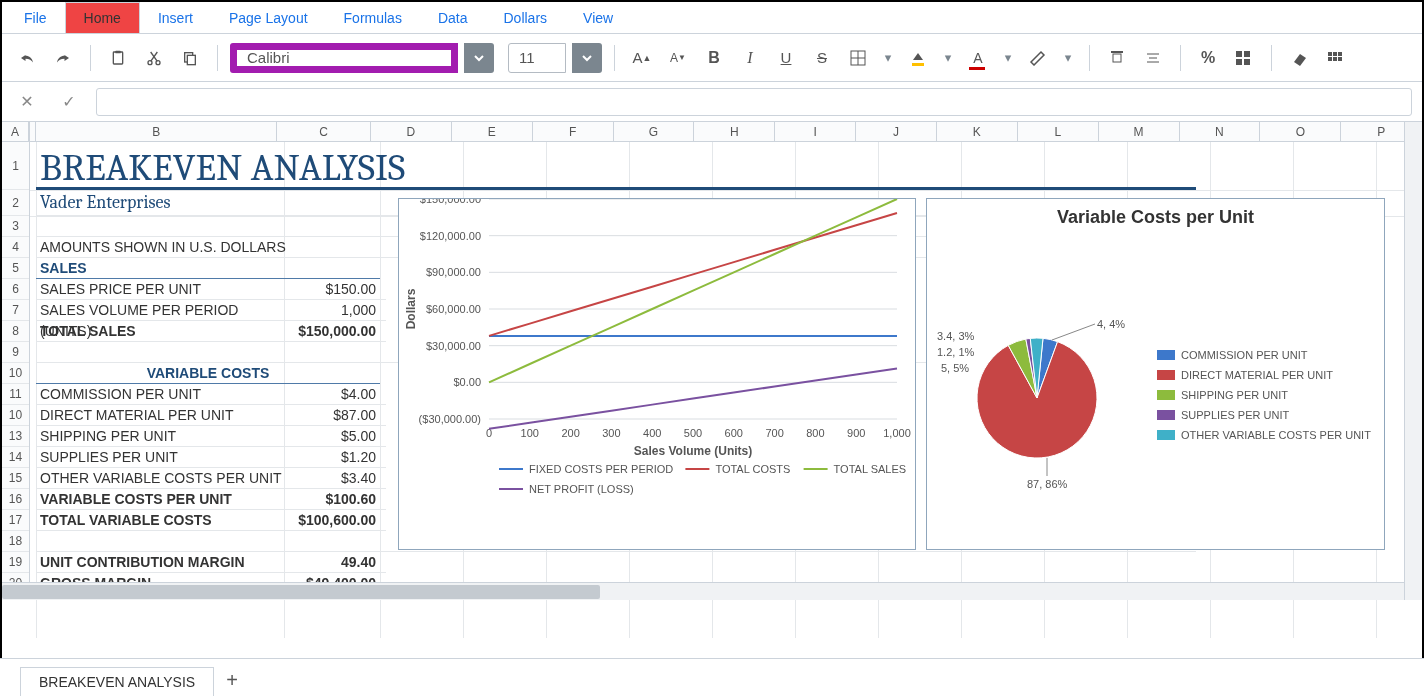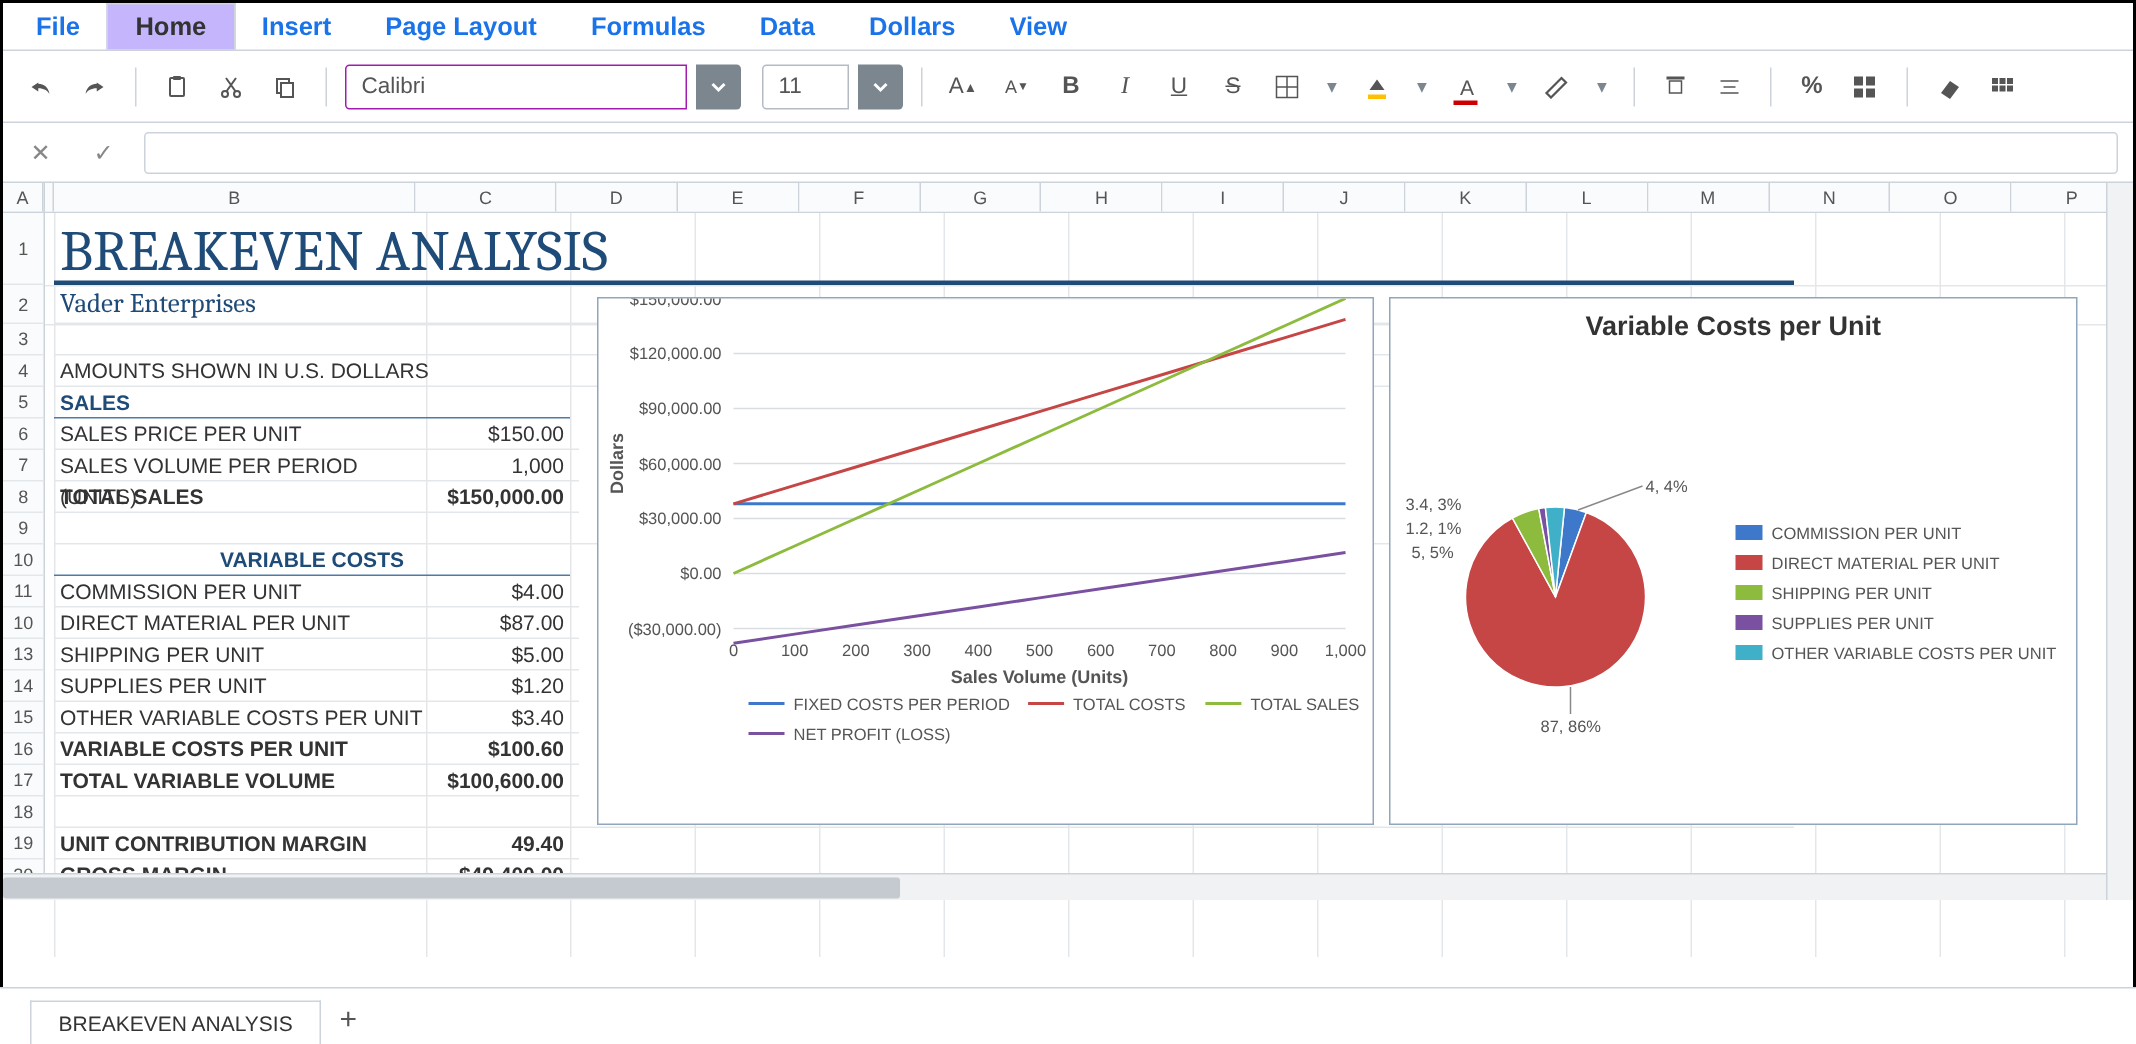--- a/index.html
+++ b/index.html
@@ -1,27 +1,27 @@
 <!DOCTYPE html>
 <html><head>
 <meta charset="utf-8">
 <style>
   * { box-sizing: border-box; }
   body { margin:0; font-family: "Segoe UI", Arial, sans-serif; font-size:13px; background:#fff; border:2px solid #000; width:1424px; height:696px; overflow:hidden; color:#333; }
 
   
   .menubar { display:flex; align-items:stretch; height:32px; border-bottom:1px solid #ccd3db; padding:0 4px; }
-  .menubar .tab { padding:0 18px; display:flex; align-items:center; color:#1a73e8; cursor:pointer; font-size:17px;font-weight:bold; }
-  .menubar .tab.active { background:#c4b5fd; border:1px solid #ccd3db; border-bottom:none; color:#333; }
+  .menubar .tab { padding:0 18px; display:flex; align-items:center; color:#1a73e8; cursor:pointer; font-size:14px; }
+  .menubar .tab.active { background:#ef4444; border:1px solid #ccd3db; border-bottom:none; color:#333; }
 
   
   .toolbar { display:flex; align-items:center; height:48px; border-bottom:1px solid #ccd3db; padding:0 10px; gap:6px; }
   .tbtn { width:30px; height:30px; display:flex; align-items:center; justify-content:center; color:#555; cursor:pointer; border-radius:3px; }
   .tsep { width:1px; height:26px; background:#ccd3db; margin:0 6px; }
-  .font-select { width:228px; height:30px; border:1px solid #a21caf; border-radius:3px 0 0 3px; padding:0 10px; display:flex; align-items:center; color:#555; font-size:15px; }
+  .font-select { width:228px; height:30px; border:7px solid #a21caf; border-radius:3px 0 0 3px; padding:0 10px; display:flex; align-items:center; color:#555; font-size:15px; }
   .dd-btn { width:30px; height:30px; background:#7b868f; display:flex; align-items:center; justify-content:center; border-radius:0 3px 3px 0; color:#fff; }
   .size-select { width:58px; height:30px; border:1px solid #b4bbc3; border-radius:3px 0 0 3px; padding:0 10px; display:flex; align-items:center; color:#555; font-size:15px; margin-left:8px;}
   .caret { width:18px; height:30px; display:flex; align-items:center; justify-content:center; color:#7b868f; }
 
   
   .fbar { display:flex; align-items:center; height:40px; border-bottom:1px solid #ccd3db; padding:0 10px; gap:12px; }
   .fbar input { flex:1; height:28px; border:1px solid #ccd3db; border-radius:3px; padding:0 8px; font-size:14px; }
 
   
   .gridholder { position:relative; height:516px; overflow:hidden; }
@@ -308,21 +308,21 @@
         </div>
       <div class="rowB">
           <div class="datacell">OTHER VARIABLE COSTS PER UNIT</div>
           <div class="datacell num colC">$3.40</div>
         </div>
       <div class="rowB">
           <div class="datacell bold">VARIABLE COSTS PER UNIT</div>
           <div class="datacell num colC bold">$100.60</div>
         </div>
       <div class="rowB">
-          <div class="datacell bold">TOTAL VARIABLE VOLUME</div>
+          <div class="datacell bold">TOTAL VARIABLE COSTS</div>
           <div class="datacell num colC bold">$100,600.00</div>
         </div>
       <div class="datacell"></div>
       <div class="rowB">
           <div class="datacell bold">UNIT CONTRIBUTION MARGIN</div>
           <div class="datacell num colC bold">49.40</div>
         </div>
       <div class="rowB">
           <div class="datacell bold">GROSS MARGIN</div>
           <div class="datacell num colC bold">$49,400.00</div>

